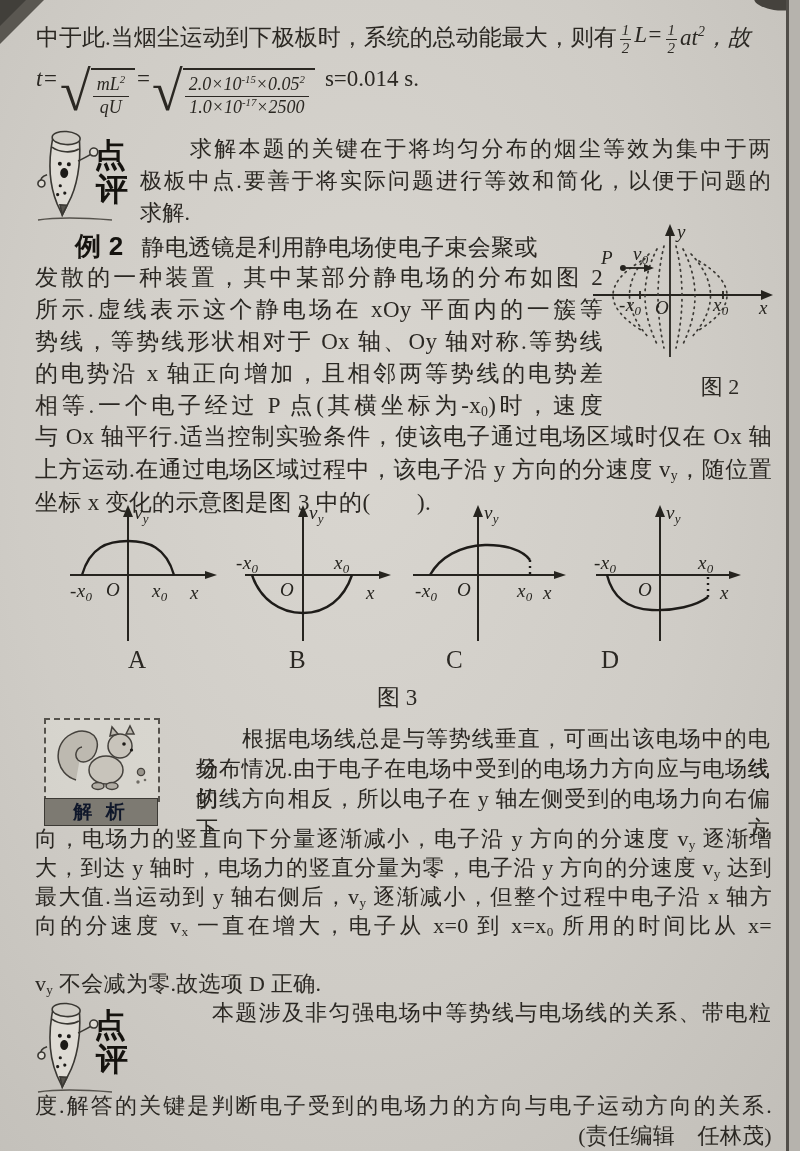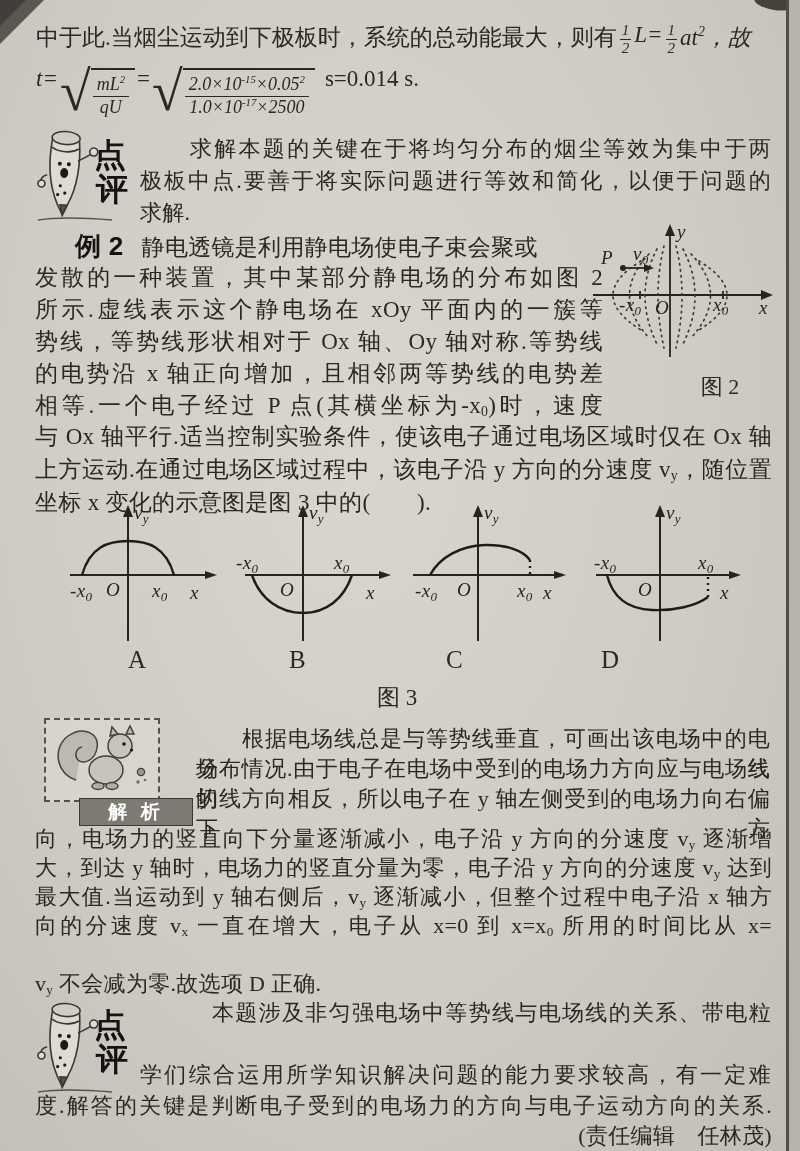--- a/index.html
+++ b/index.html
@@ -17,22 +17,22 @@
   .row{position:absolute;display:flex;white-space:nowrap;}
   .sfrac{display:inline-flex;flex-direction:column;align-items:center;font-size:15px;line-height:1.1;margin:0 3px;font-style:italic;}
   .sfrac .num{border-bottom:1.6px solid #2b2823;padding:0 2px;}
   .rad{display:flex;align-items:flex-start;margin:0 2px;}
   .rad .sign{font-size:56px;line-height:0.92;font-weight:400;}
   .rad .body{border-top:2.4px solid #2b2823;padding:4px 6px 0 2px;display:flex;align-items:center;margin-top:2px;}
   .frac{display:inline-flex;flex-direction:column;align-items:center;font-size:18px;line-height:1.2;font-style:italic;}
   .frac .num{border-bottom:1.6px solid #2b2823;padding:0 4px;}
   .mi{font-style:italic;}
   .cmlabel{position:absolute;font-family:"Liberation Sans",sans-serif;font-weight:700;font-size:32px;color:#15130f;line-height:34px;}
-  .anbar{position:absolute;background:#7d7a72;color:#ffffff;font-family:"Liberation Sans",sans-serif;
-         font-weight:700;font-size:19px;text-align:center;line-height:26px;letter-spacing:4px;border:1.5px solid #3c3a35;margin-left:35px;}
+  .anbar{position:absolute;background:#7d7a72;color:#0f172a;font-family:"Liberation Sans",sans-serif;
+         font-weight:700;font-size:19px;text-align:center;line-height:26px;letter-spacing:4px;border:1.5px solid #3c3a35;}
   .anbox{position:absolute;border:2px dashed #55524c;background:rgba(230,228,222,.35);}
   .cap{position:absolute;font-size:22px;text-align:center;}
   .optlab{position:absolute;font-size:25px;}
   svg text{font-family:"Liberation Serif","DejaVu Serif",serif;}
   .m{font-style:italic;font-size:19px;fill:#26241f;}
   .msm{font-style:italic;font-size:13px;fill:#26241f;}
   .edge-line{position:absolute;top:0;height:1151px;background:#514e49;}
   .tri{position:absolute;left:0;top:0;width:44px;height:44px;
        clip-path:polygon(0 0,100% 0,0 100%);background:#5a5751;}
   .tri2{position:absolute;left:0;top:0;width:26px;height:26px;
@@ -271,18 +271,17 @@
       <circle cx="8" cy="59" r="3.5" fill="#dedbd4"></circle>
       <circle cx="27" cy="60" r="1.6" fill="#1c1a17" stroke="none"></circle>
       <circle cx="32" cy="67" r="1.6" fill="#1c1a17" stroke="none"></circle>
       <circle cx="25" cy="69" r="1.6" fill="#1c1a17" stroke="none"></circle>
     </g>
     <path d="M4,94 Q30,90 78,94" stroke="#55524c" fill="none" stroke-width="1.4"></path>
   </svg>
   <div class="cmlabel" style="left:94px;top:1008px;">点</div>
   <div class="cmlabel" style="left:96px;top:1042px;">评</div>
   <div class="ln s-sm fill" style="left:140px;top:998px;width:631px;text-indent:72px;">本题涉及非匀强电场中等势线与电场线的关系、带电粒</div>
-  <div class="ln s-sm fill" style="left:140px;top:1060px;width:631px;">学们综合运用所学知识解决问题的能力要求较高，有一定难</div>
   <div class="ln s-sm fill" style="left:35px;top:1091px;width:737px;">度.解答的关键是判断电子受到的电场力的方向与电子运动方向的关系.</div>
 
   <div class="ln s-sm" style="left:35px;top:1121px;width:737px;text-align:right;">(责任编辑　任林茂)</div>
 
 </div>
 
 </body></html>

